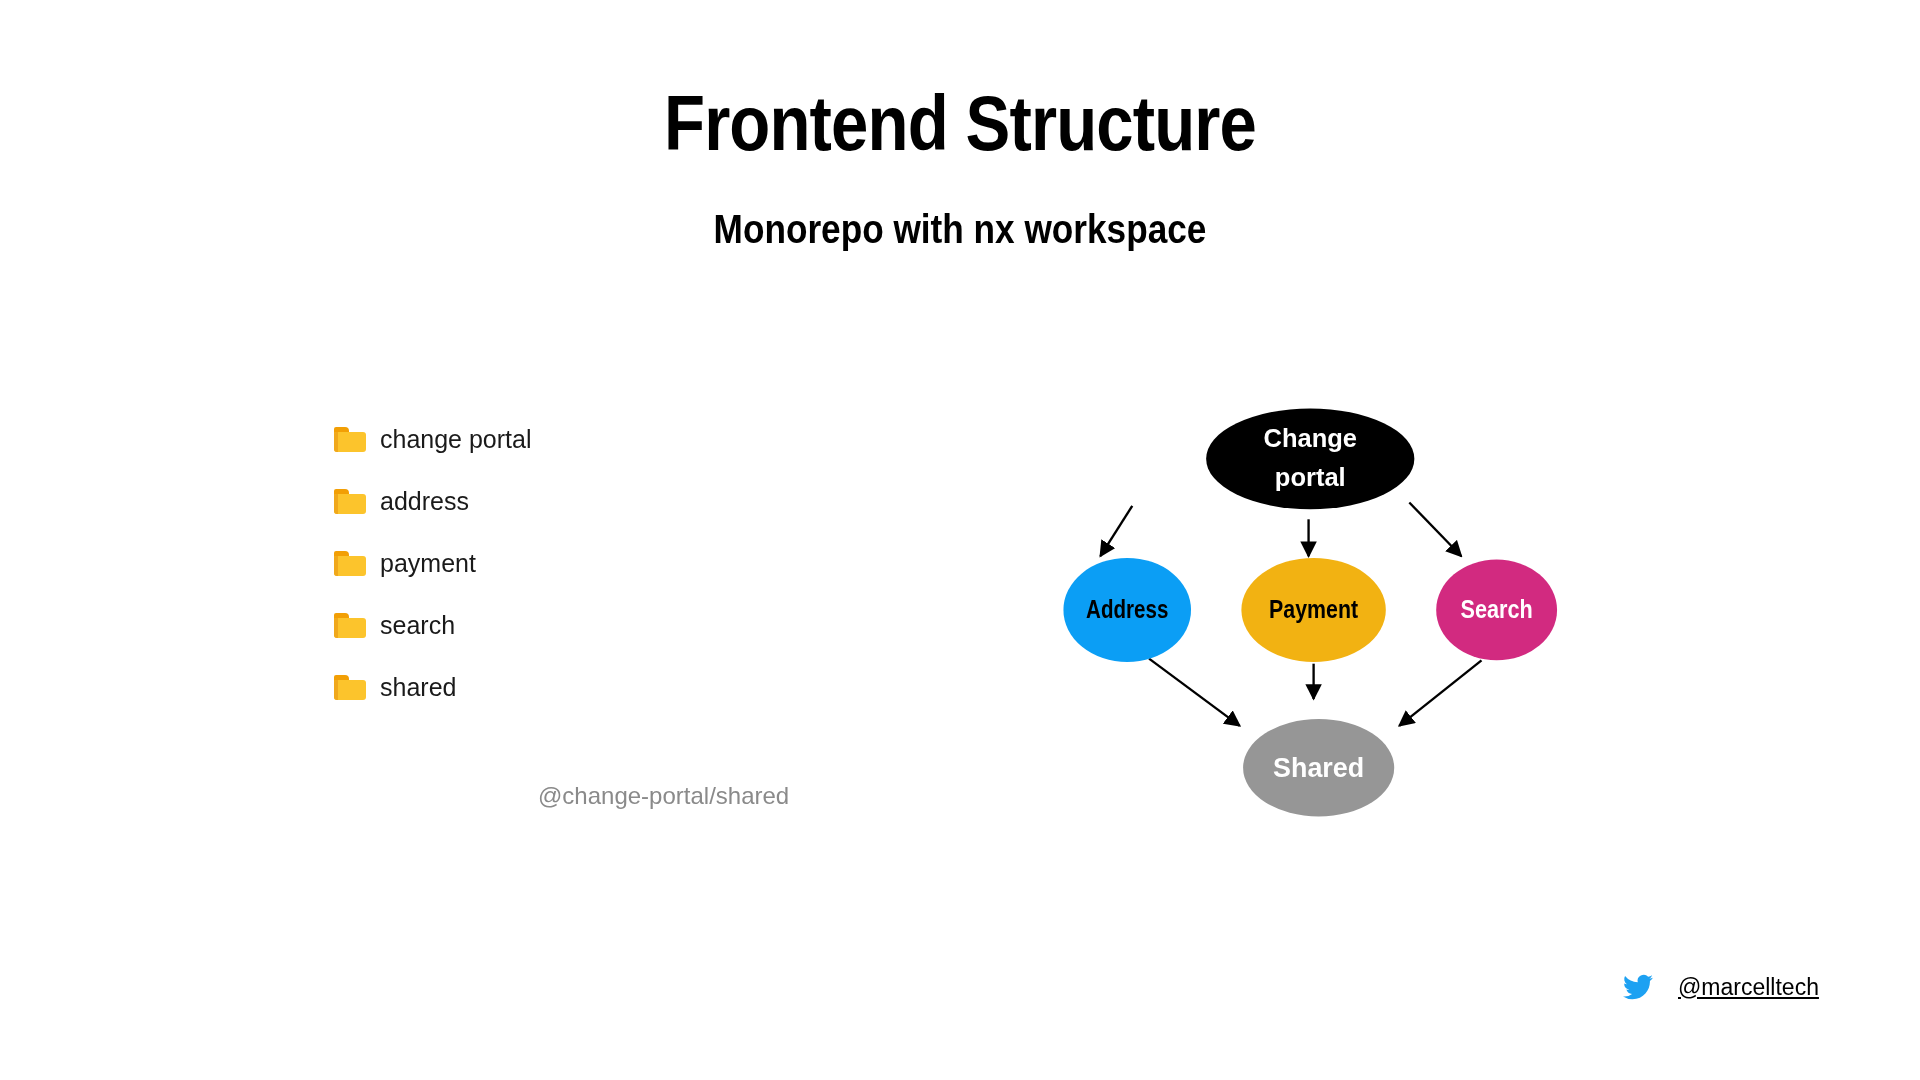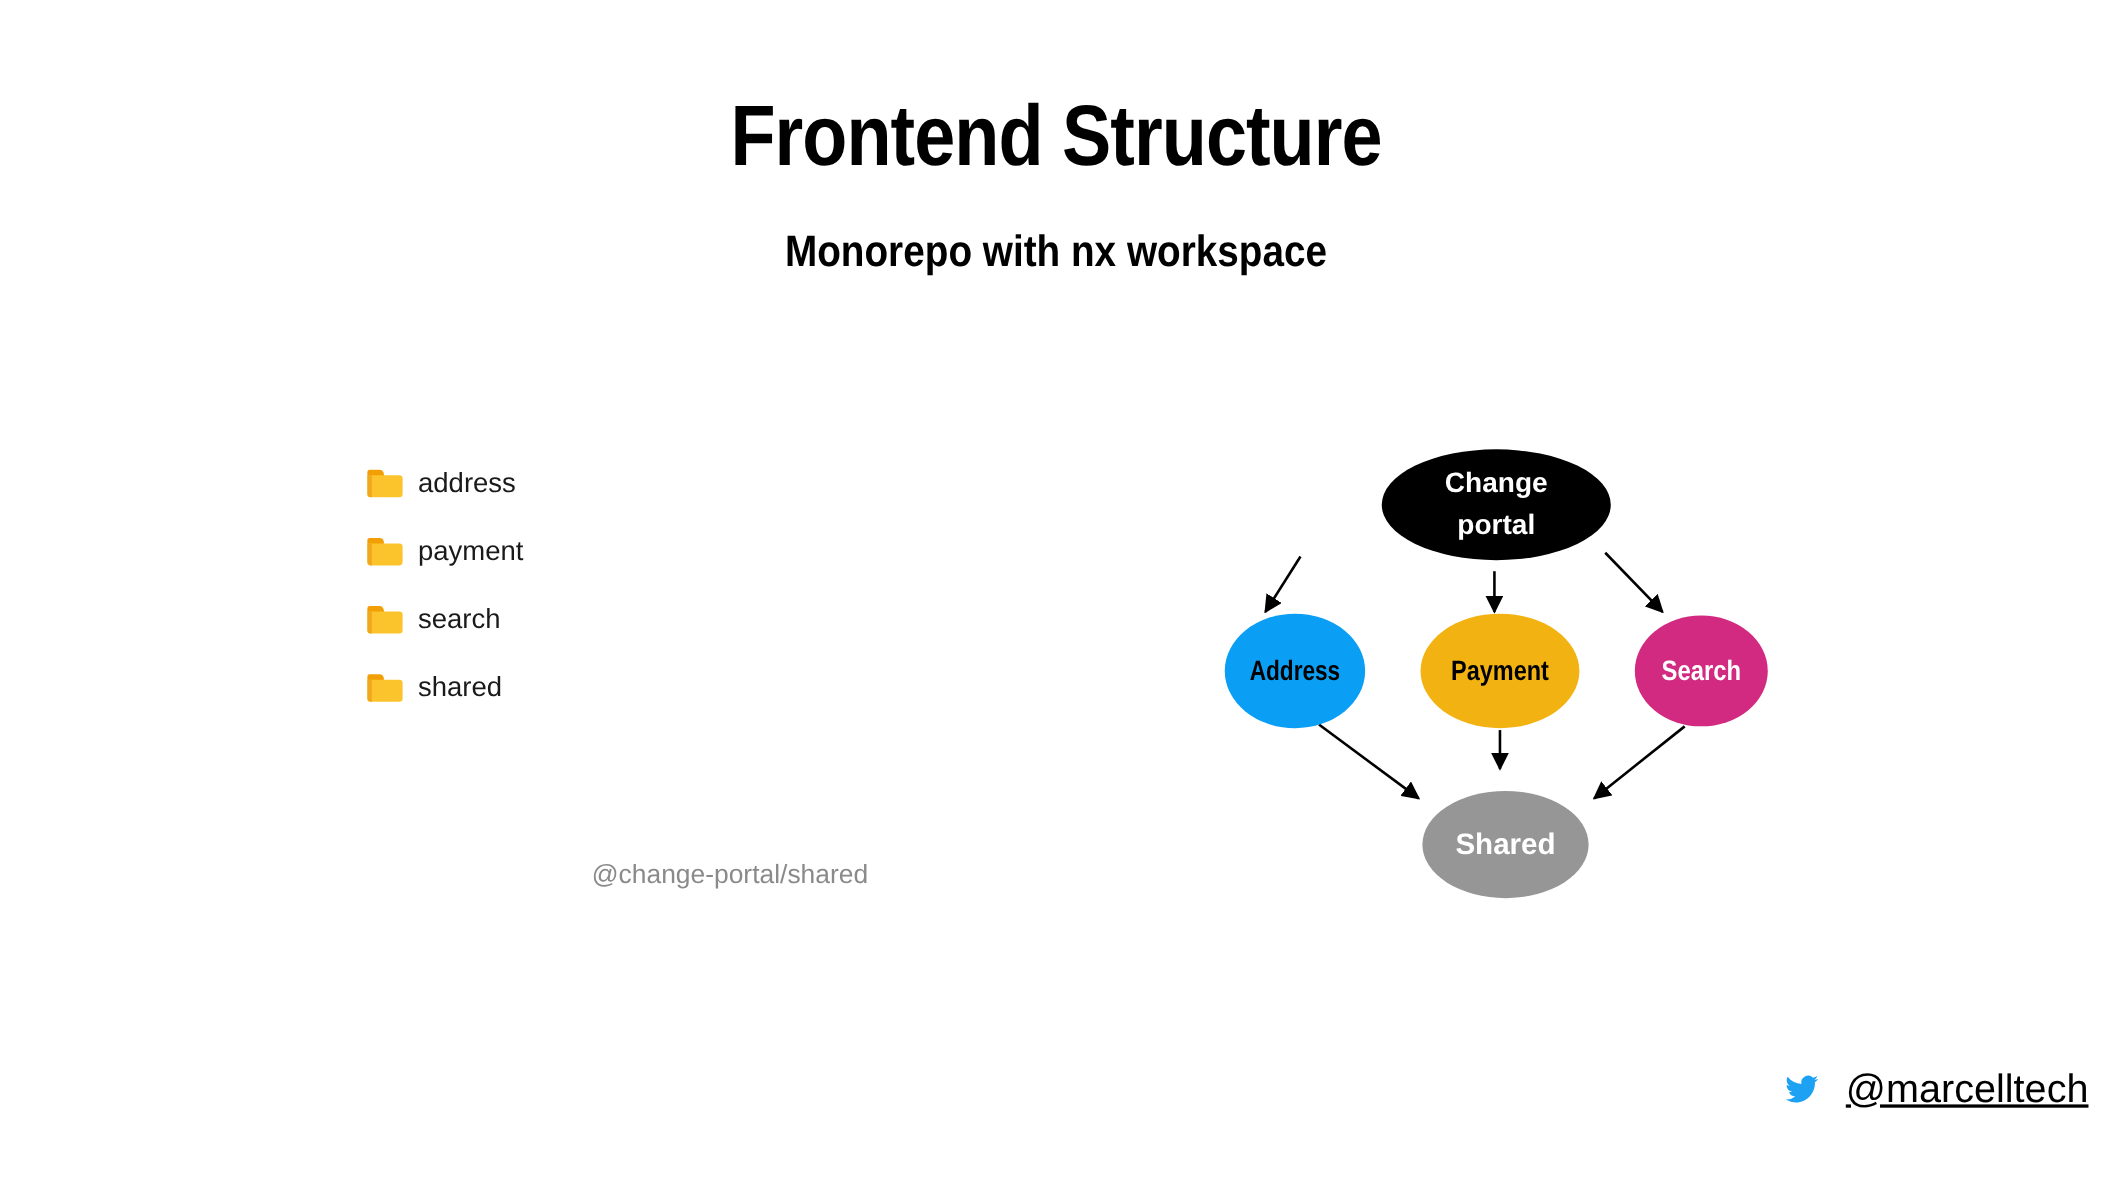--- a/index.html
+++ b/index.html
@@ -75,55 +75,62 @@
   .annotation {
     position:absolute;
     left:538px; top:784px;
     font-size:24px;
     color:#8a8a8a;
     line-height:1;
     white-space:nowrap;
   }
 
   
-  .diagram { position:absolute; left:962px; top:390px; width:820px; height:450px; }
+  .diagram { position:absolute; left:912px; top:390px; width:820px; height:450px; }
   .diagram svg { display:block; width:820px; height:450px; overflow:visible; }
   .node-text {
     font-family:"Liberation Sans", sans-serif;
     font-weight:bold;
     text-anchor:middle;
     dominant-baseline:middle;
   }
 
   
   .handle {
     position:absolute; left:1620px; top:972px;
     display:flex; align-items:center; gap:22px;
   }
   .handle-text {
-    font-size:36px;
+    font-size:23px;
     color:#000;
     text-decoration:underline;
     line-height:1;
     white-space:nowrap;
   }
   .bird { width:36px; height:30px; display:block; }
 </style>
 </head>
 <body>
 
 <div class="slide">
 
   <div class="title">Frontend Structure</div>
 
   <div class="subtitle">Monorepo with nx workspace</div>
 
   <div class="tree">
 
 
+    <div class="tree-item lvl1">
+      <span class="folder-ico">
+          <span class="tab"></span>
+          <span class="body"></span>
+        </span>
+      <span class="tree-label">change portal</span>
+    </div>
 
 
     <div class="tree-item lvl1">
       <span class="folder-ico">
           <span class="tab"></span>
           <span class="body"></span>
         </span>
       <span class="tree-label">address</span>
     </div>
 

